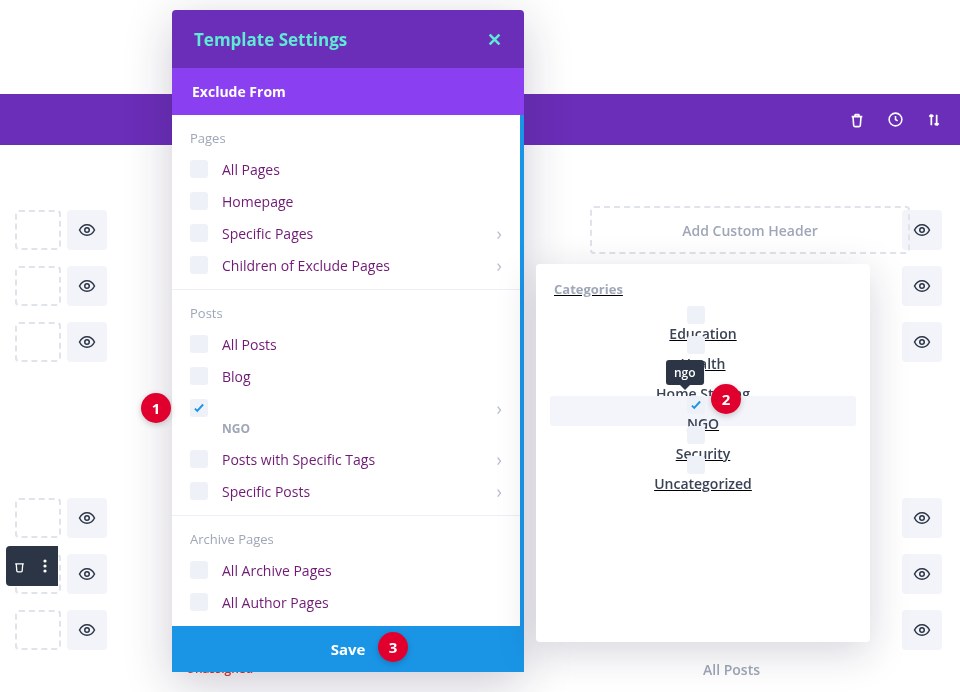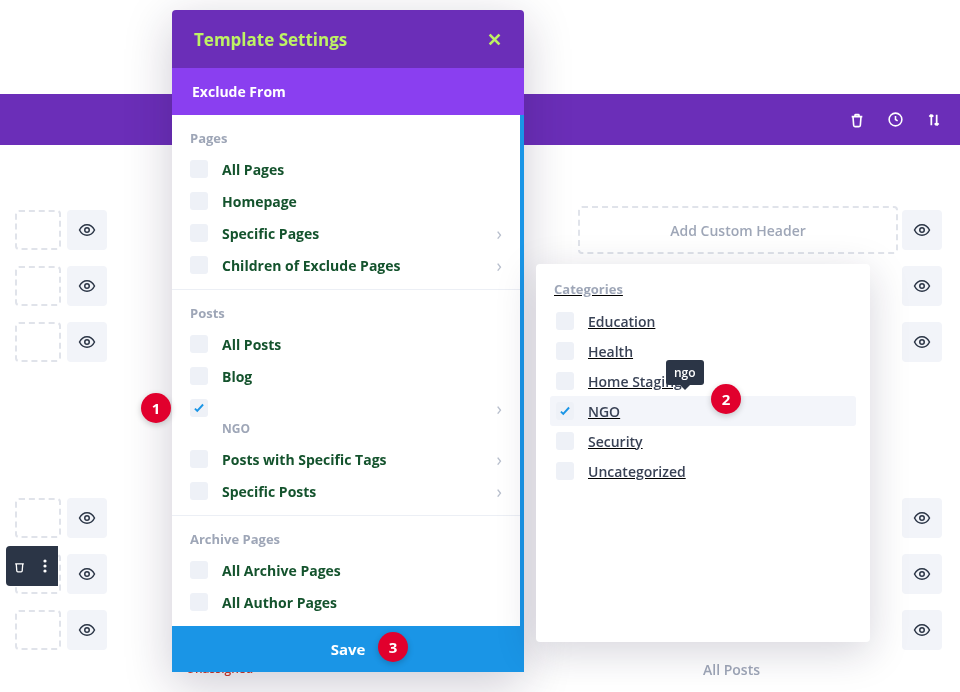--- a/index.html
+++ b/index.html
@@ -21,47 +21,47 @@
   .eye-btn { width:40px; height:40px; background:#f2f4f9; border-radius:4px; display:flex; align-items:center; justify-content:center; color:#2b3546; }
   .gap { height:120px; }
 
   .row-actions { position:absolute; left:6px; top:546px; display:flex; height:40px; }
   .ra-btn { width:26px; height:40px; background:#2b3546; color:#fff; display:flex; align-items:center; justify-content:center; }
   .ra-btn:first-child { border-top-left-radius:4px; border-bottom-left-radius:4px; }
 
   .unassigned { position:absolute; left:186px; top:660px; font-size:12px; color:#d23a2a; font-weight:600; }
 
   
-  .add-header-card { position:absolute; right:62px; top:206px; width:320px; height:48px; border:2px dashed #e0e3ea; border-radius:4px; display:flex; align-items:center; justify-content:center; color:#9ea6b7; font-size:14px; font-weight:600; }
+  .add-header-card { position:absolute; right:50px; top:206px; width:320px; height:48px; border:2px dashed #e0e3ea; border-radius:4px; display:flex; align-items:center; justify-content:center; color:#9ea6b7; font-size:14px; font-weight:600; }
   .all-posts-right { position:absolute; right:200px; top:660px; color:#9ea6b7; font-size:14px; font-weight:600; }
 
   
   .modal { position:absolute; left:172px; top:10px; width:352px; background:#fff; box-shadow:0 12px 48px rgba(30,20,60,.22); border-radius:4px 4px 0 0; overflow:hidden; }
-  .modal-header { background:#6b2eb8; color:#bef264; height:58px; display:flex; align-items:center; padding:0 22px; justify-content:space-between; }
+  .modal-header { background:#6b2eb8; color:#5eead4; height:58px; display:flex; align-items:center; padding:0 22px; justify-content:space-between; }
   .modal-title { font-size:17px; font-weight:700; }
   .close-x { font-size:18px; font-weight:700; cursor:pointer; }
   .tabs { display:flex; background:#8a3ff0; color:#fff; font-weight:700; font-size:14px; }
   .tab { padding:14px 20px; cursor:pointer; }
   .tab.active { background:#9d55ff; }
   .modal-body { max-height:540px; overflow:hidden; border-right:4px solid #1a95e6; }
   .section { border-bottom:1px solid #eceff5; padding:14px 0 8px 0; }
   .section:last-child { border-bottom:none; }
-  .section-title { font-size:13px; font-weight:700; color:#9ea6b7; padding:0 18px 6px 18px; }
+  .section-title { font-size:13px; font-weight:400; color:#9ea6b7; padding:0 18px 6px 18px; }
   .opt { display:flex; align-items:center; height:32px; padding:0 18px; cursor:pointer; position:relative; }
   .opt .cb { width:18px; height:18px; background:#eef1f7; border-radius:3px; margin-right:14px; flex:none; display:flex; align-items:center; justify-content:center; }
   .opt.checked .cb { background:#eef1f7; }
-  .opt .lbl { font-size:14px; color:#14532d; font-weight:700; }
+  .opt .lbl { font-size:14px; color:#701a75; font-weight:400; }
   .opt .chev { position:absolute; right:18px; color:#b8bfcd; font-size:18px; line-height:1; }
   .sub { font-size:12px; font-weight:700; color:#9ea6b7; padding:0 18px 6px 50px; margin-top:-4px; }
   .save-bar { background:#1a95e6; color:#fff; text-align:center; font-weight:700; font-size:15px; height:46px; line-height:46px; cursor:pointer; position:relative; }
 
   
   .flyout { position:absolute; left:536px; top:264px; width:334px; height:378px; background:#fff; box-shadow:0 10px 40px rgba(30,20,60,.18); border-radius:4px; padding:14px 14px;text-decoration:underline; }
   .flyout-title { font-size:13px; font-weight:700; color:#9ea6b7; padding:2px 4px 8px 4px; }
-  .fopt { display:flex; align-items:center; height:30px; padding:0 6px; border-radius:3px; position:relative; }
+  .fopt { display:flex; align-items:center; height:30px; padding:0 6px; border-radius:3px; position:relative;flex-direction:column; }
   .fopt.sel { background:#f3f5fa; }
   .fopt .cb { width:18px; height:18px; background:#eef1f7; border-radius:3px; margin-right:14px; flex:none; display:flex; align-items:center; justify-content:center; }
   .fopt .lbl { font-size:14px; color:#3a4356; font-weight:600; }
   .tooltip { position:absolute; background:#2b3546; color:#fff; font-size:12px; font-weight:600; padding:4px 8px; border-radius:3px; }
   .tooltip:after { content:""; position:absolute; left:50%; margin-left:-5px; bottom:-5px; border:5px solid transparent; border-top-color:#2b3546; border-bottom:none; }
   .tooltip.ngo { left:666px; top:360px; }
 
   
   .badge { position:absolute; width:30px; height:30px; border-radius:50%; background:#e1002d; color:#fff; font-weight:700; font-size:15px; display:flex; align-items:center; justify-content:center; box-shadow:0 2px 6px rgba(0,0,0,.2); z-index:50; }
   .b1 { left:141px; top:393px; }

